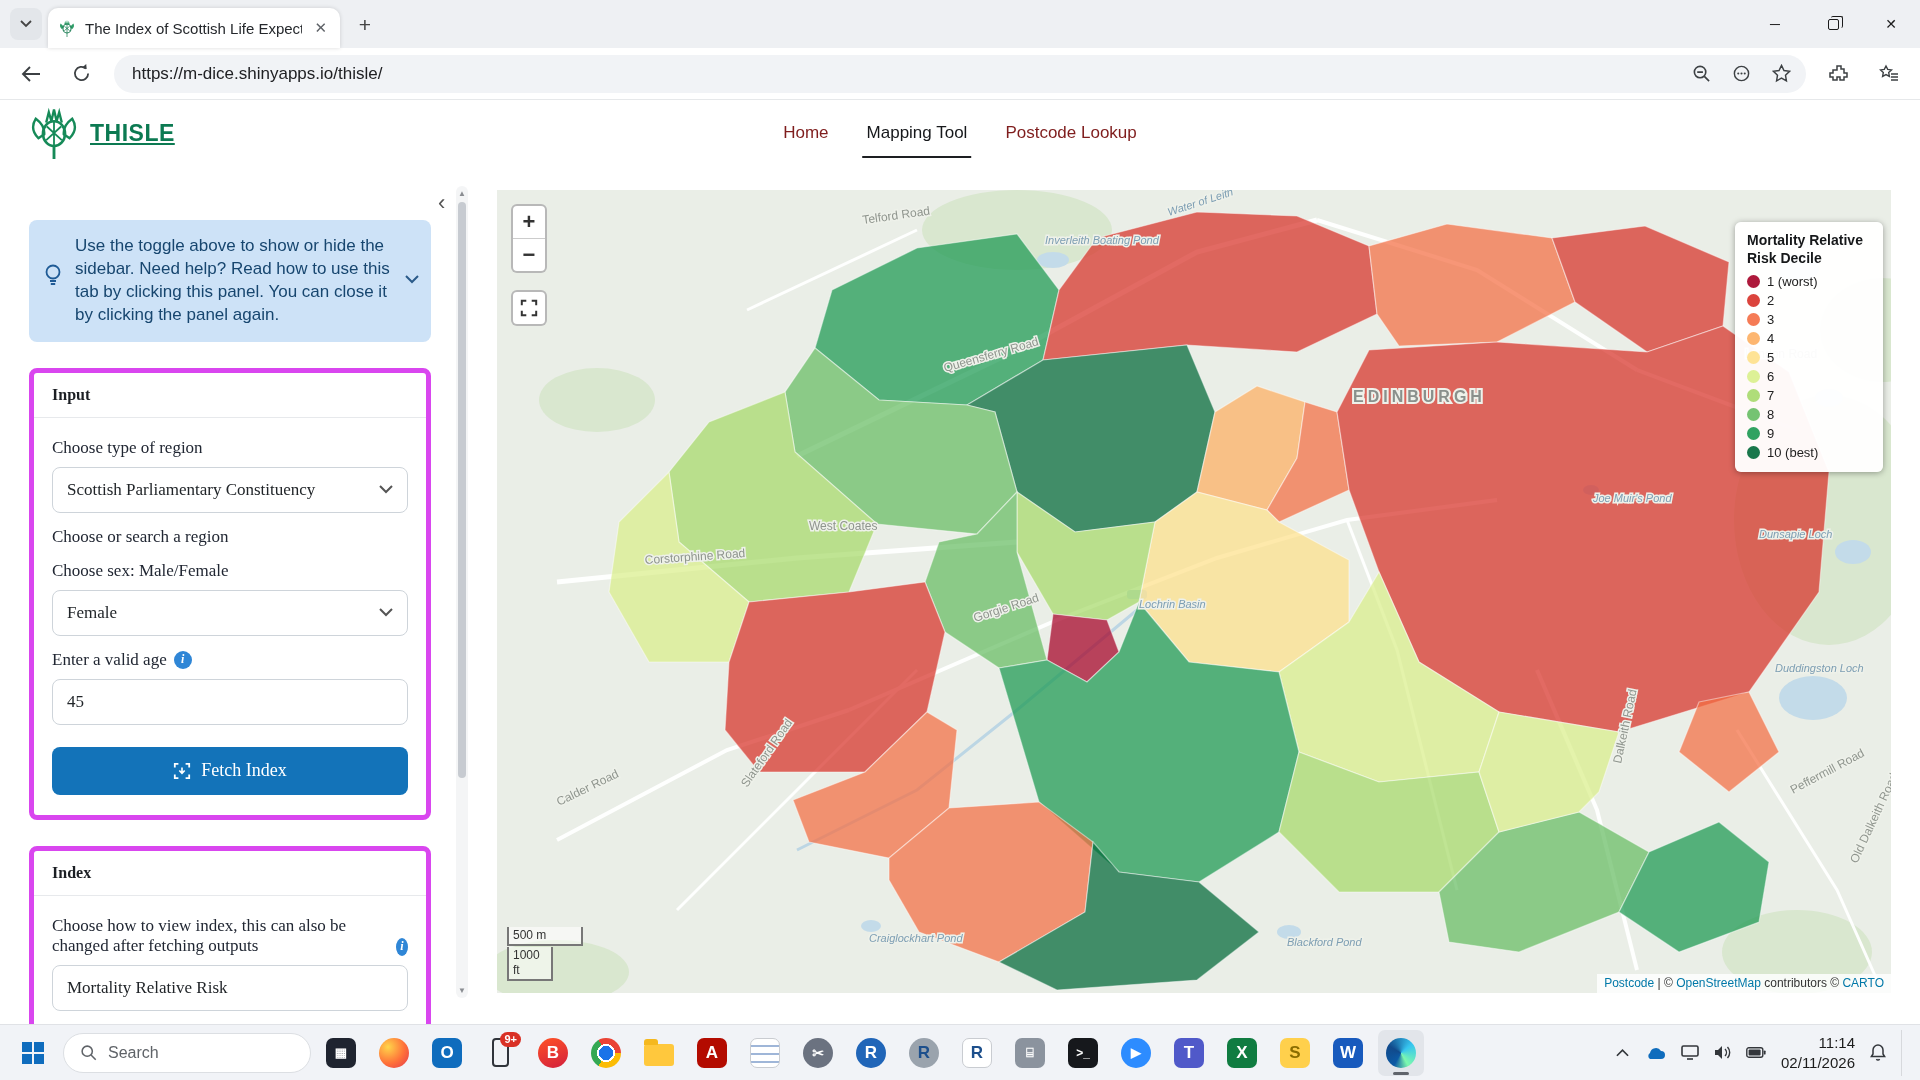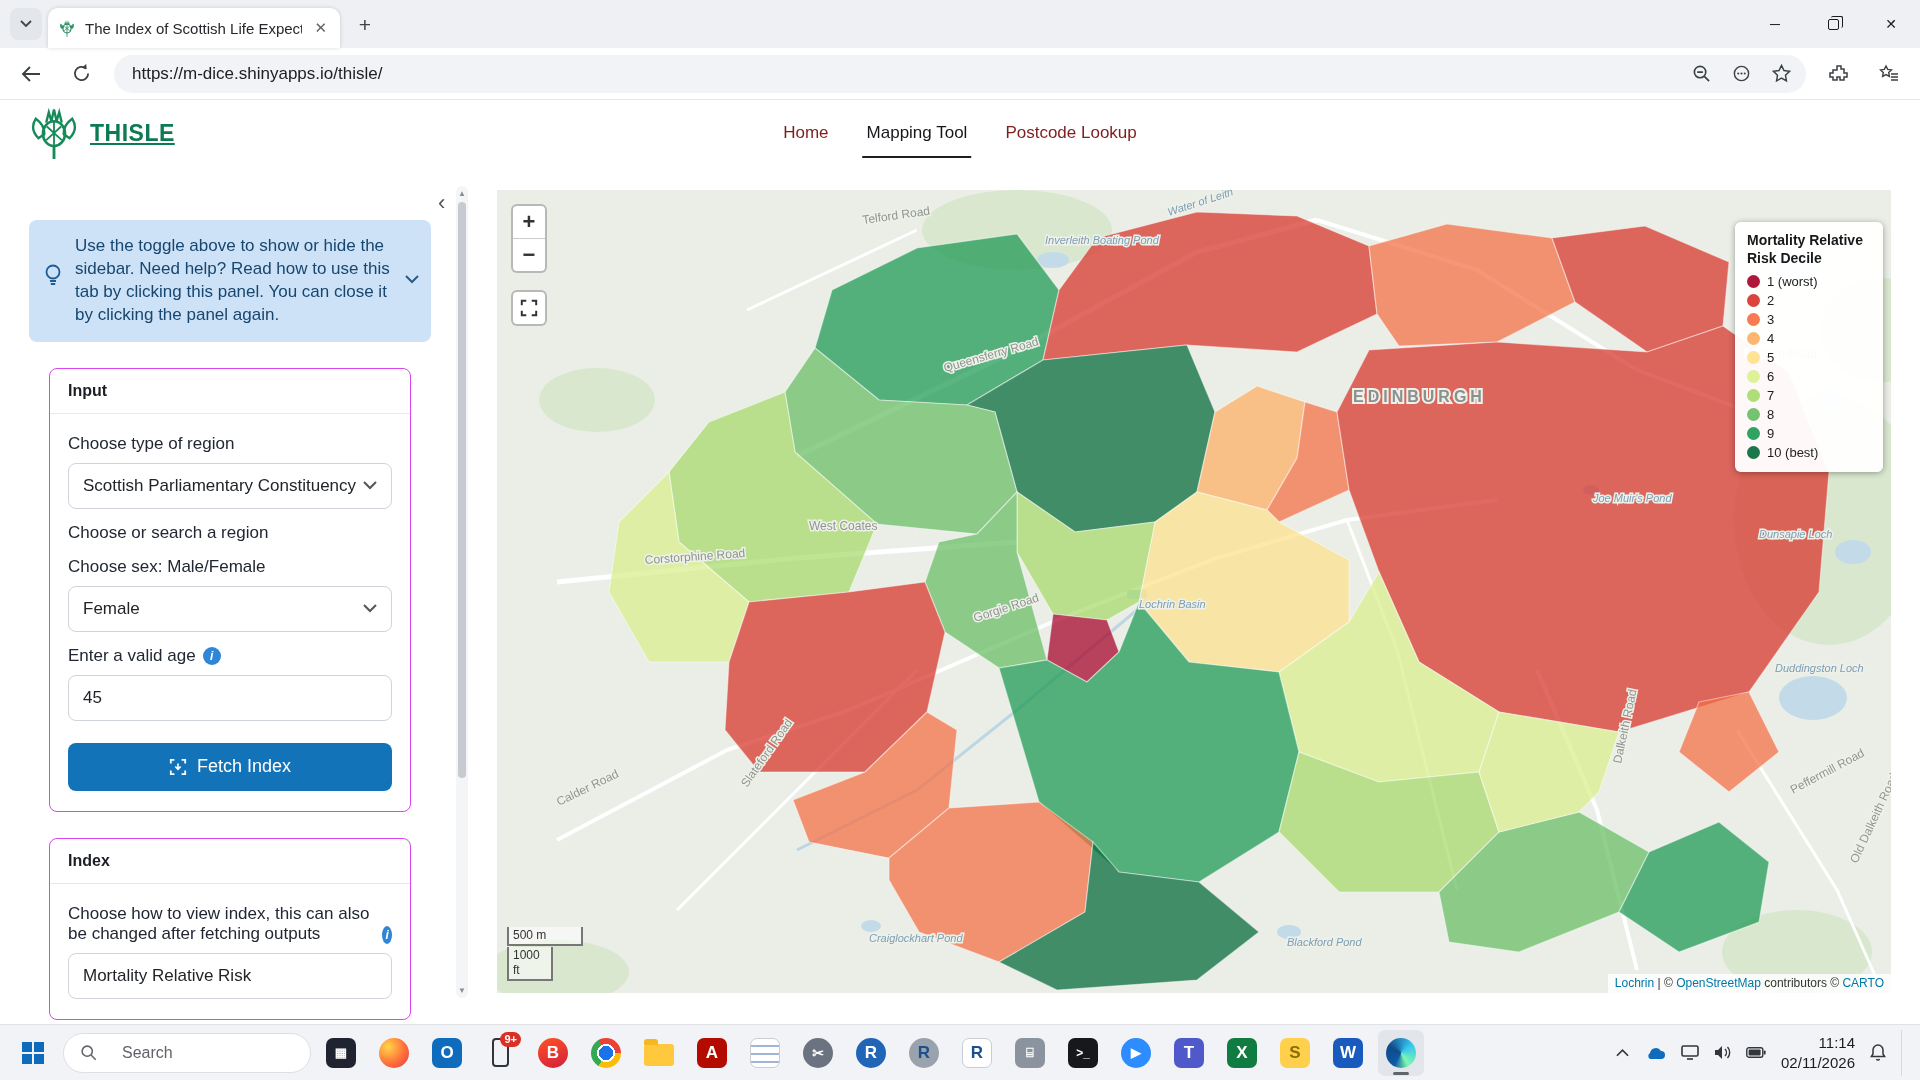--- a/index.html
+++ b/index.html
@@ -32,21 +32,21 @@
   .nav-item { font-size:17px; color:#7f1d1d; position:relative; }
   .nav-item.active { color:#16181b; }
   .nav-item.active::after { content:''; position:absolute; left:-4px; right:-4px; bottom:-15px; height:2px; background:#1d1f22; }
 
   
   .content { position:relative; height:858px; background:#fff; overflow:hidden; }
   .sidebar { position:absolute; left:29px; top:54px; width:402px; }
   .help { background:#cde2f7; color:#17466f; border-radius:8px; padding:15px 34px 15px 46px; font-size:17px; line-height:1.35; position:relative; }
   .help-bulb { position:absolute; left:15px; top:44px; }
   .help-chev { position:absolute; right:12px; top:48px; }
-  .card { border:1px solid #d946ef; border-radius:8px; margin:26px 20px 0; background:#fff; }
+  .card { border:5px solid #d946ef; border-radius:8px; margin:26px 0 0; background:#fff;font-family:Liberation Serif, serif; }
   .card-h { padding:13px 18px; border-bottom:1px solid #e7e9ec; font-weight:700; font-size:16px; color:#1c1f24; }
   .card-b { padding:6px 18px 20px; }
   .lbl { font-size:17px; color:#212733; margin:14px 0 9px; display:flex; align-items:center; gap:7px; }
   .info-dot { width:18px; height:18px; border-radius:50%; background:#2f86d6; color:#fff; font-size:12px; font-weight:700; display:inline-flex; align-items:center; justify-content:center; font-style:italic; }
   .select, .tinput { height:46px; border:1px solid #ced4da; border-radius:8px; display:flex; align-items:center; justify-content:space-between; padding:0 14px; font-size:17px; color:#212529; background:#fff; }
   .tinput input { border:none; outline:none; font-size:17px; width:100%; font-family:inherit; color:#212529; background:transparent; }
   .sel-caret { width:0; height:0; border-left:5px solid transparent; border-right:5px solid transparent; border-top:6px solid #555; }
   .btn-fetch { height:48px; background:#1373b9; color:#fff; border-radius:8px; display:flex; align-items:center; justify-content:center; gap:10px; font-size:18px; margin-top:22px; }
   .side-toggle { position:absolute; left:438px; top:26px; color:#555; font-size:22px; line-height:1; }
   .vscroll { position:absolute; left:456px; top:20px; width:12px; height:812px; background:#f4f5f6; border-radius:6px; }
@@ -76,21 +76,21 @@
   .attrib { position:absolute; right:0; bottom:0; background:rgba(255,255,255,.82); font-size:12px; color:#333; padding:2px 7px 3px; }
   .attrib a { color:#0078a8; text-decoration:none; }
 
   
   .taskbar { position:absolute; bottom:0; left:0; width:1920px; height:56px; background:#f1f3f7; border-top:1px solid #e0e2e6; display:flex; align-items:center; padding:0 10px; gap:7px; }
   .tb-ico { width:46px; height:46px; border-radius:7px; display:flex; align-items:center; justify-content:center; position:relative; flex:0 0 auto; }
   .tb-ico.active { background:#e2e5ea; }
   .tb-ico.active::after { content:''; position:absolute; bottom:1px; left:15px; right:15px; height:3px; border-radius:2px; background:#60646b; }
   .win-logo { display:grid; grid-template-columns:10px 10px; grid-template-rows:10px 10px; gap:2px; }
   .win-logo span { background:#0f6cbd; }
-  .tb-search { height:40px; width:248px; background:#fff; border:1px solid #dcdfe3; border-radius:20px; display:flex; align-items:center; gap:25px; padding:0 16px; color:#5f6368; font-size:16px; flex:0 0 auto; }
+  .tb-search { height:40px; width:248px; background:#fff; border:1px solid #dcdfe3; border-radius:20px; display:flex; align-items:center; gap:11px; padding:0 16px; color:#5f6368; font-size:16px; flex:0 0 auto; }
   .g-circle { width:30px; height:30px; border-radius:50%; display:flex; align-items:center; justify-content:center; color:#fff; font-weight:700; font-size:17px; }
   .g-square { width:30px; height:30px; border-radius:7px; display:flex; align-items:center; justify-content:center; color:#fff; font-weight:700; font-size:17px; }
   .badge { position:absolute; top:2px; right:2px; background:#d93025; color:#fff; border-radius:9px; font-size:11px; line-height:15px; padding:0 4px; font-weight:700; }
   .folder { width:30px; height:22px; background:#ffc83d; border-radius:3px; position:relative; margin-top:5px; }
   .folder::before { content:''; position:absolute; top:-5px; left:0; width:14px; height:6px; background:#f5b81e; border-radius:3px 3px 0 0; }
   .tray { margin-left:auto; display:flex; align-items:center; gap:15px; padding-right:4px; }
   .tray-ico { color:#33363b; display:flex; align-items:center; justify-content:center; }
   .clock { text-align:right; font-size:15px; color:#1c1c1c; line-height:1.3; }
   .desk-sliver { width:5px; height:46px; border-left:1px solid #d7d9dd; }
 </style>
@@ -426,21 +426,21 @@
             </div>
           </div>
       </div>
 
       <div class="scalebar">
         <div class="sb-m">500 m</div>
         <div class="sb-i">1000 ft</div>
       </div>
 
       <div class="attrib">
-        <a>Lochrin</a><span> | © </span><a>OpenStreetMap</a><span> contributors © </span><a>CARTO</a>
+        <a>Postcode</a><span> | © </span><a>OpenStreetMap</a><span> contributors © </span><a>CARTO</a>
       </div>
     </div>
   </div>
 
   <div class="taskbar">
     <div class="tb-ico">
       <span class="win-logo">
           <span></span>
           <span></span>
           <span></span>

